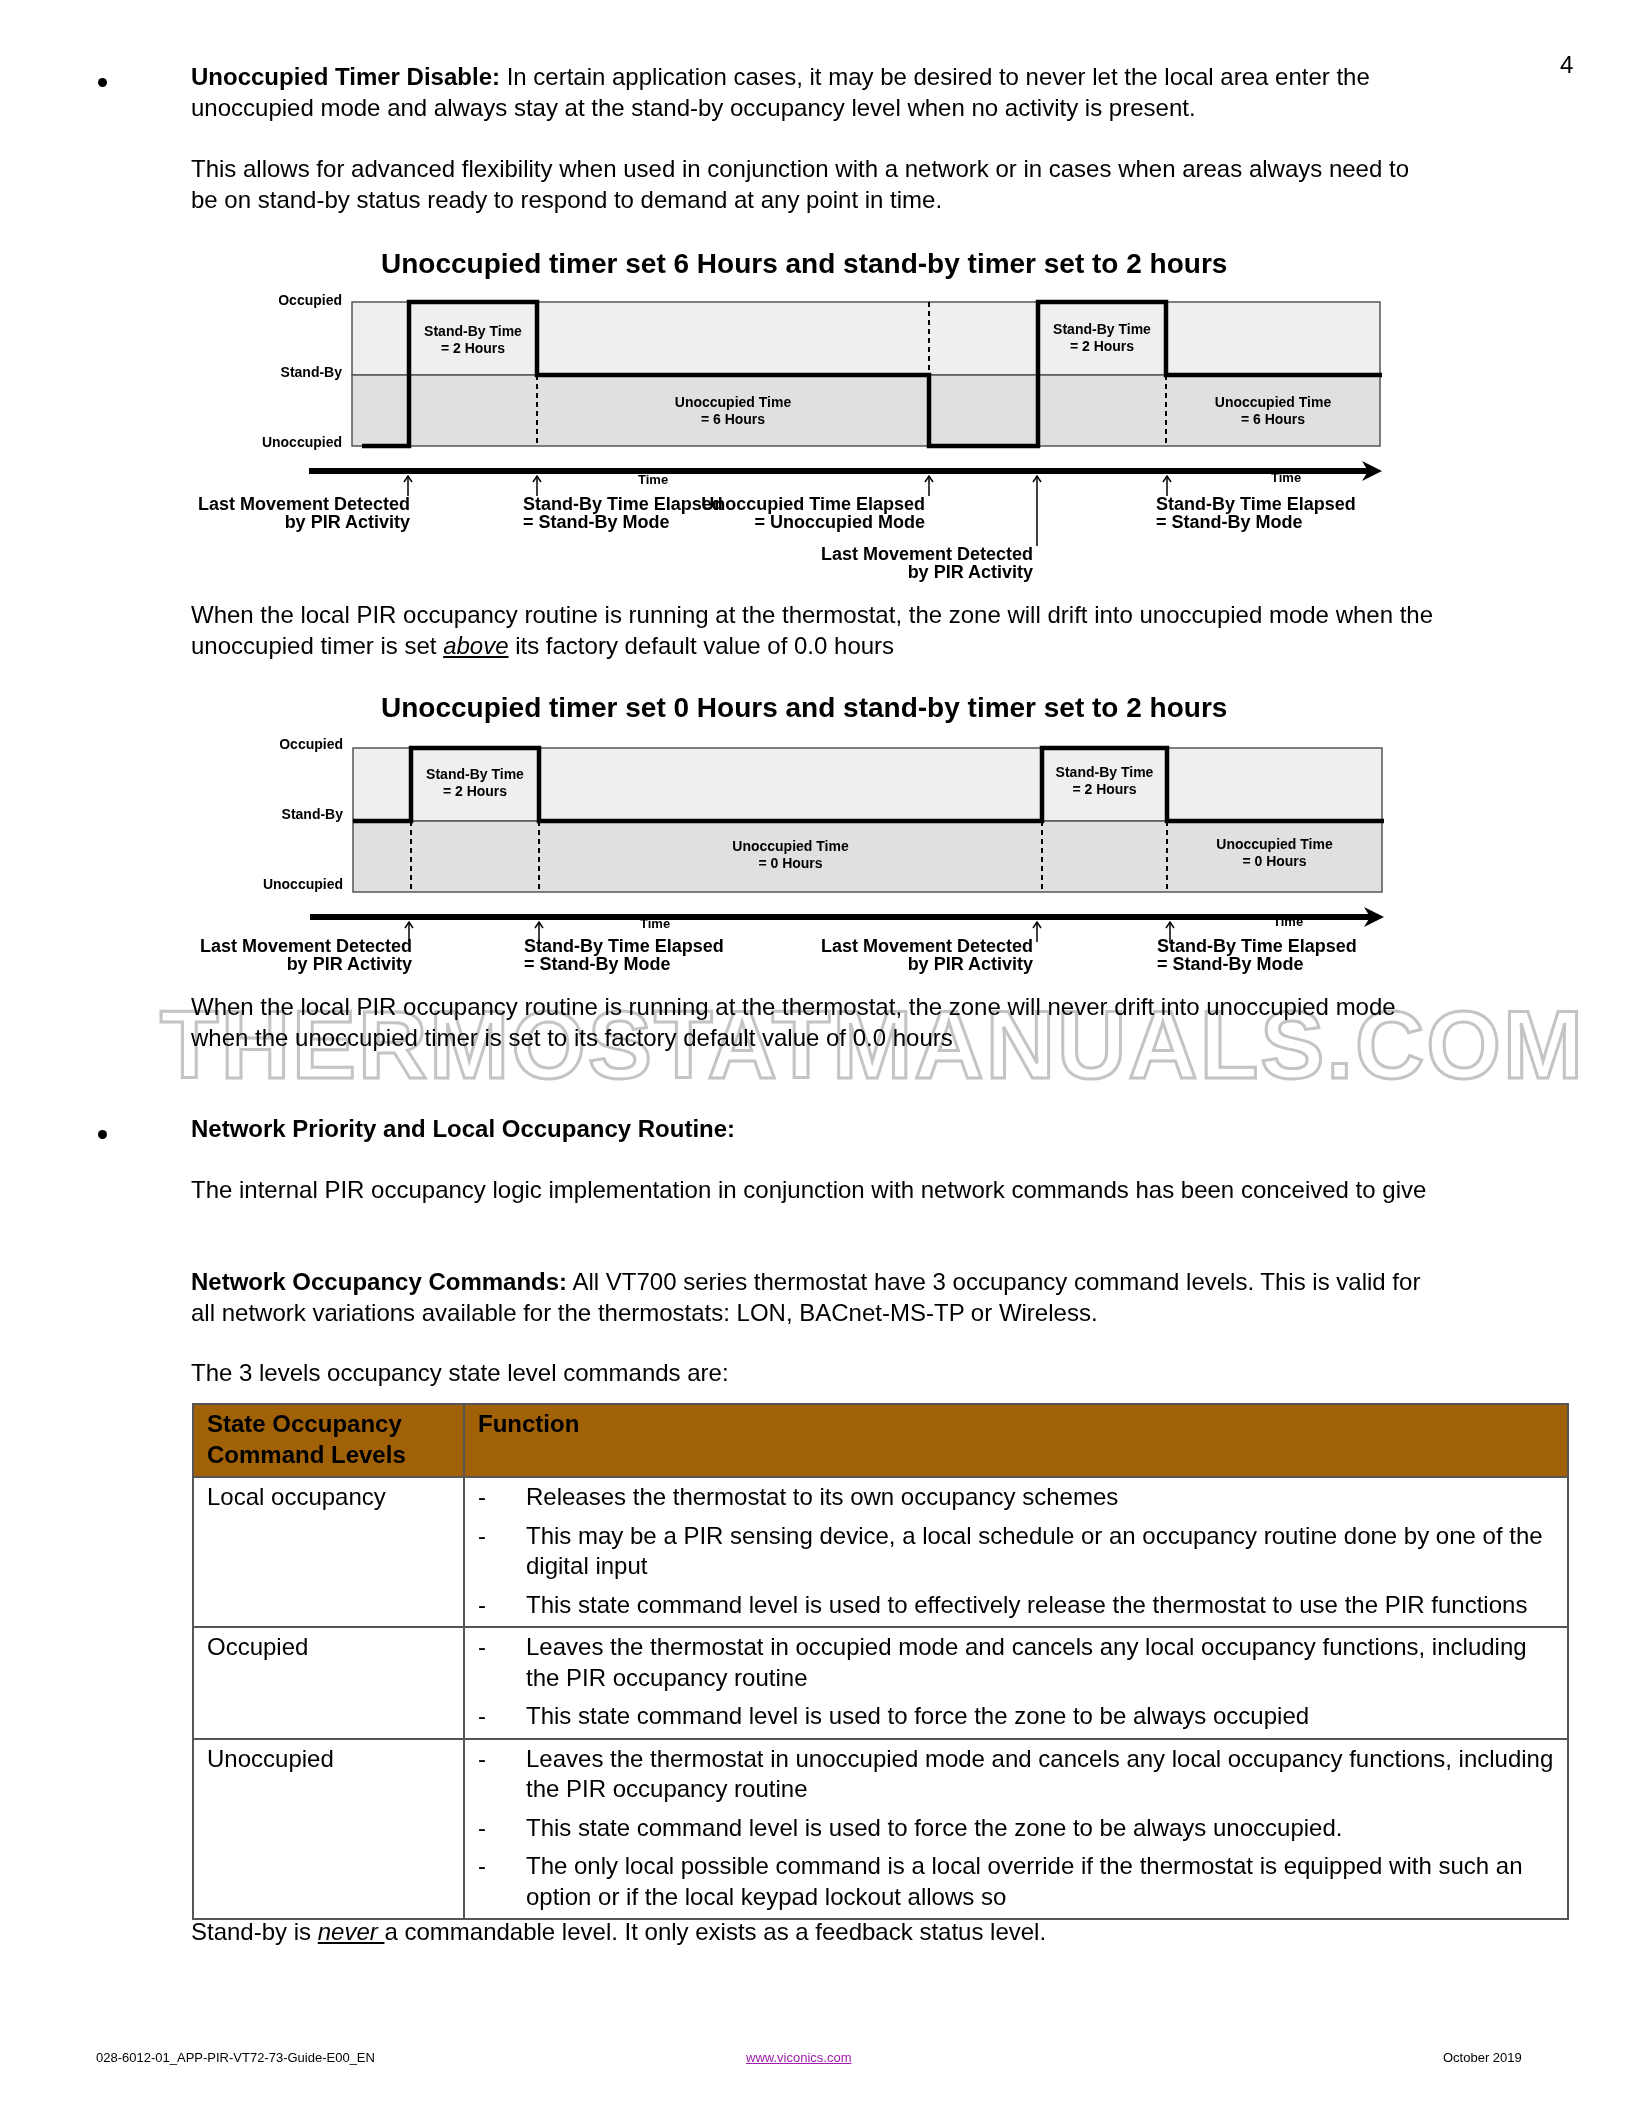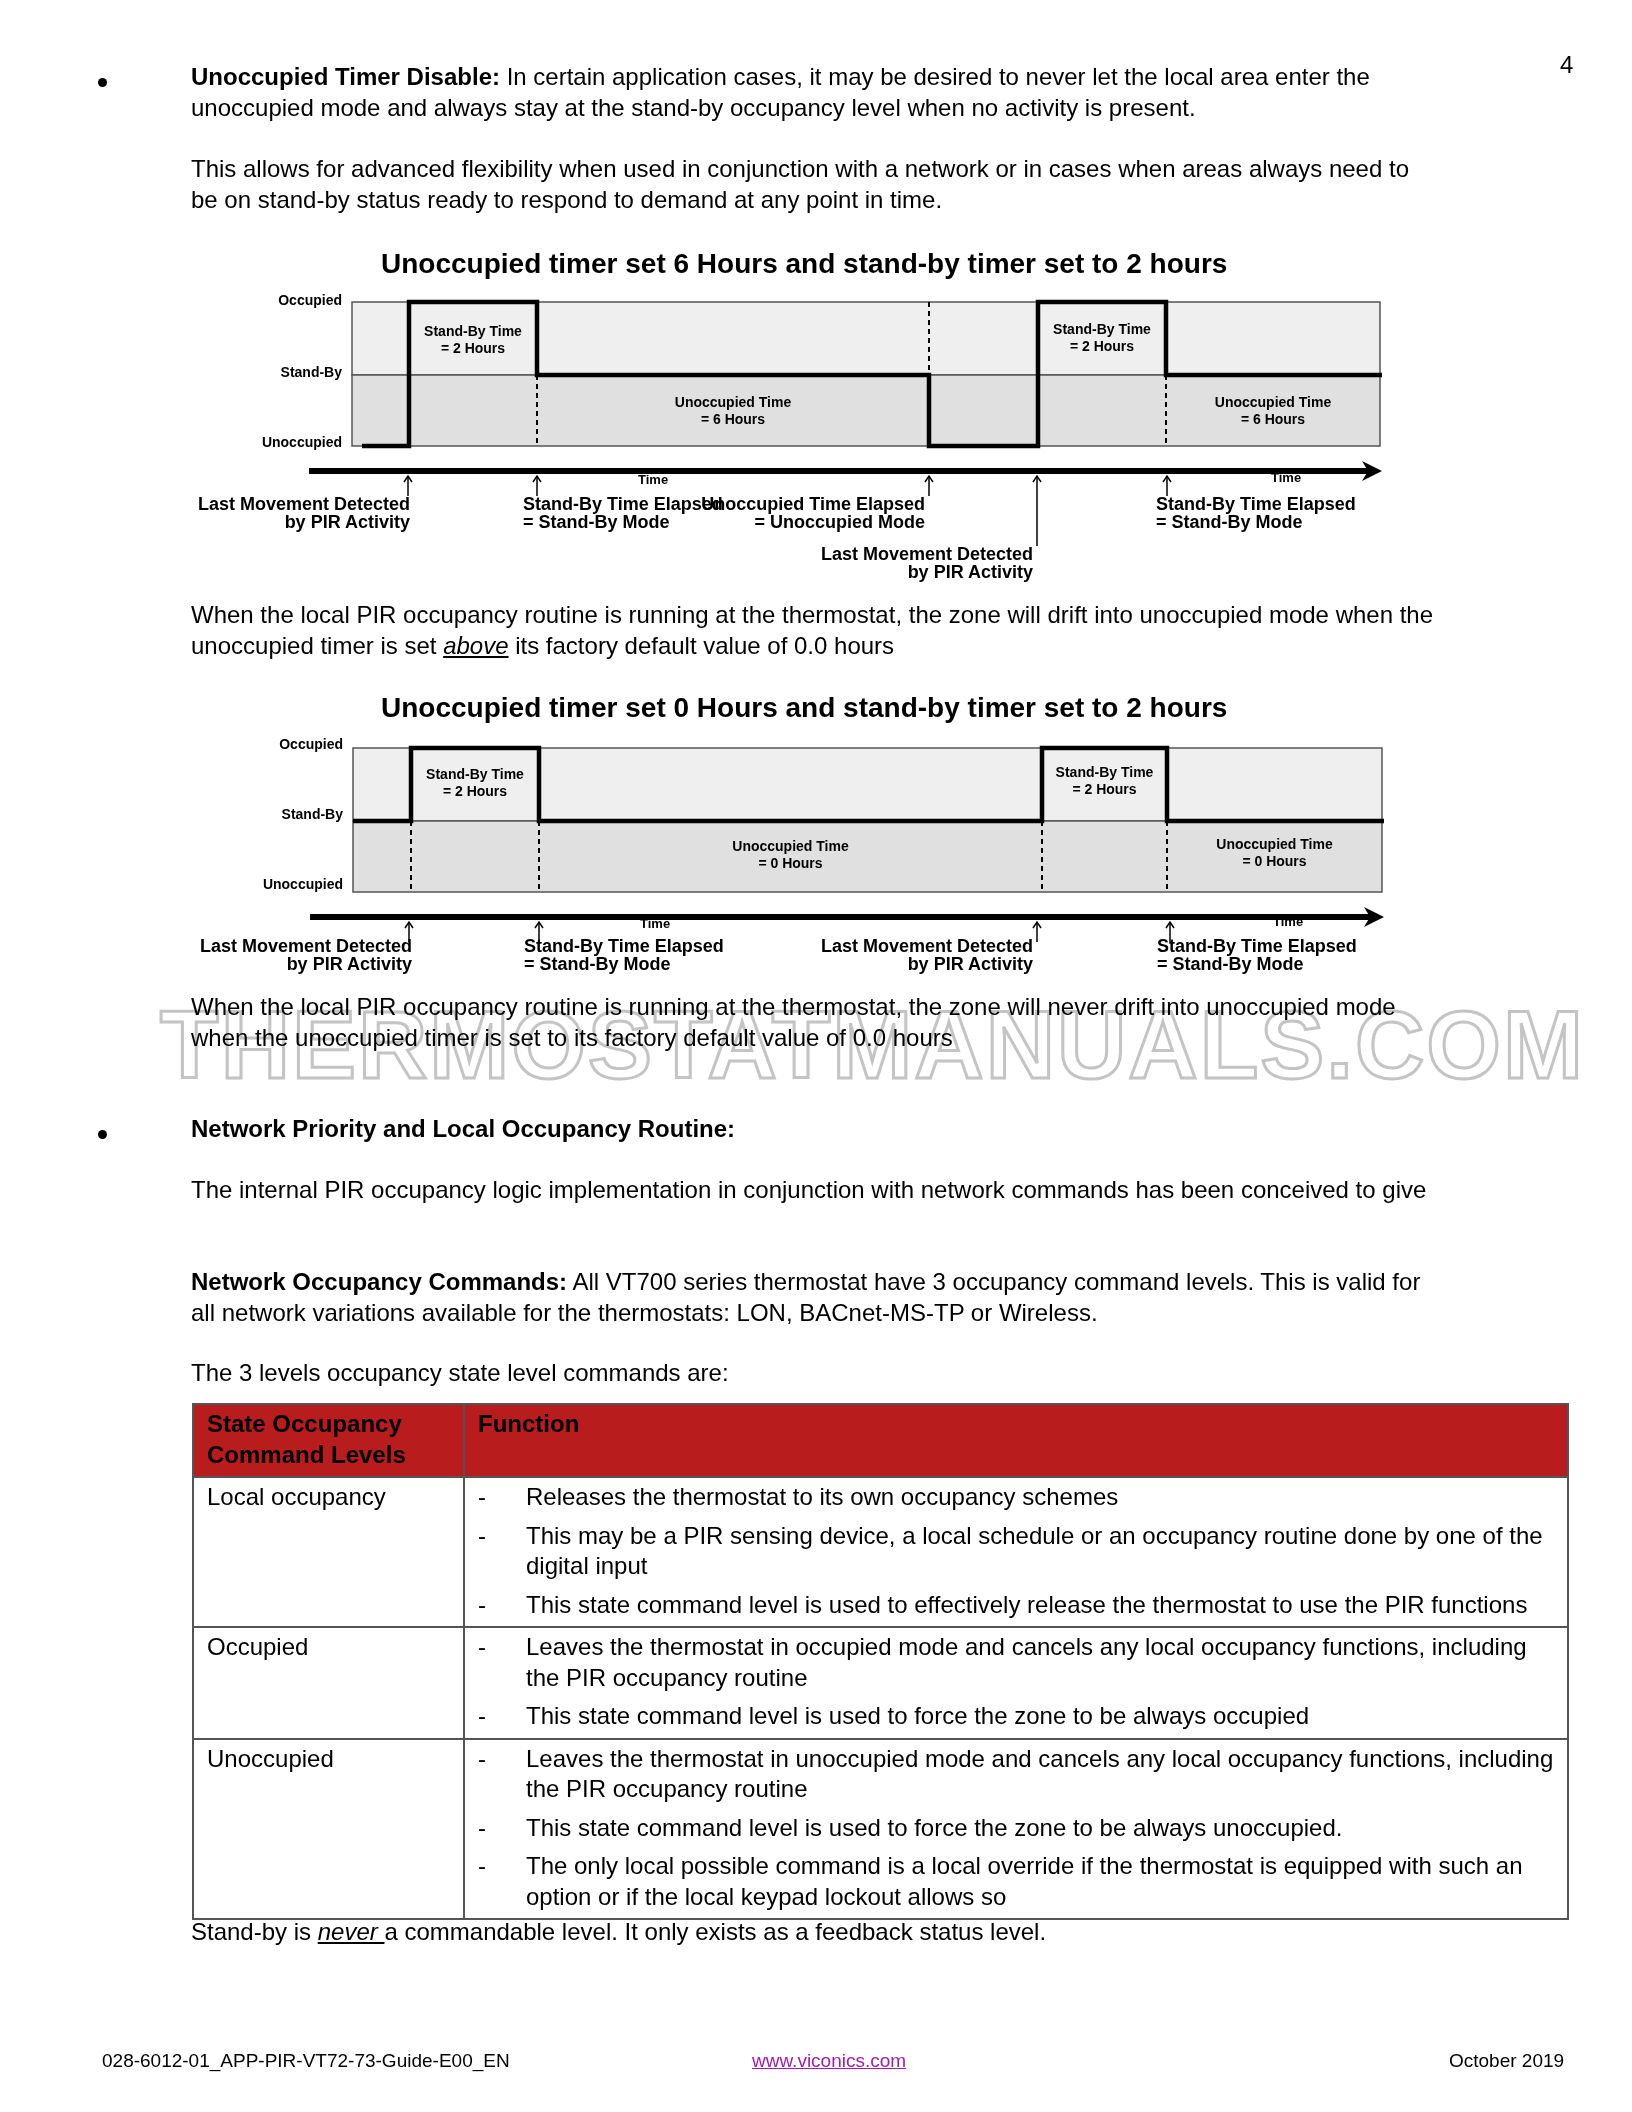--- a/index.html
+++ b/index.html
@@ -13,26 +13,26 @@
   .chart-title { font-size:28px; font-weight:bold; white-space:nowrap; }
   .ylab { font-size:14px; font-weight:bold; text-align:right; width:110px; white-space:nowrap; }
   .plab { font-size:14px; font-weight:bold; line-height:17px; text-align:center; white-space:nowrap; }
   .tlab { font-size:18px; font-weight:bold; line-height:18px; white-space:nowrap; }
   .timelab { font-size:13px; font-weight:bold; white-space:nowrap; }
   .watermark { font-size:96px; font-weight:bold; color:transparent;
                -webkit-text-stroke:3px #c4c4c4; letter-spacing:2px; white-space:nowrap; }
   table.occ { position:absolute; left:192px; top:1403px; width:1377px; border-collapse:collapse;
               font-size:24px; line-height:30.5px; }
   table.occ td, table.occ th { border:2px solid #555; vertical-align:top; padding:4px 12px 6px 13px; text-align:left; }
-  table.occ th { background:#b91c1c; font-weight:bold; }
+  table.occ th { background:#a16207; font-weight:bold; }
   table.occ td.c1 { width:244px; }
   .fn { display:flex; margin-bottom:8px; }
   .fn:last-child { margin-bottom:0; }
   .dash { width:48px; flex:none; }
-  .footer { font-size:19px; white-space:nowrap;margin-left:6px; }
+  .footer { font-size:13px; white-space:nowrap; }
   .link { color:#a21caf; text-decoration:underline; }
 </style>
 </head>
 <body>
 
 <div class="abs txt" style="left:1560px;top:50px;">4</div>
 
 <div class="abs watermark" style="left:160px;top:990px;z-index:0;">THERMOSTATMANUALS.COM</div>
 
 <div class="bullet" style="left:98px;top:78px;"></div>

